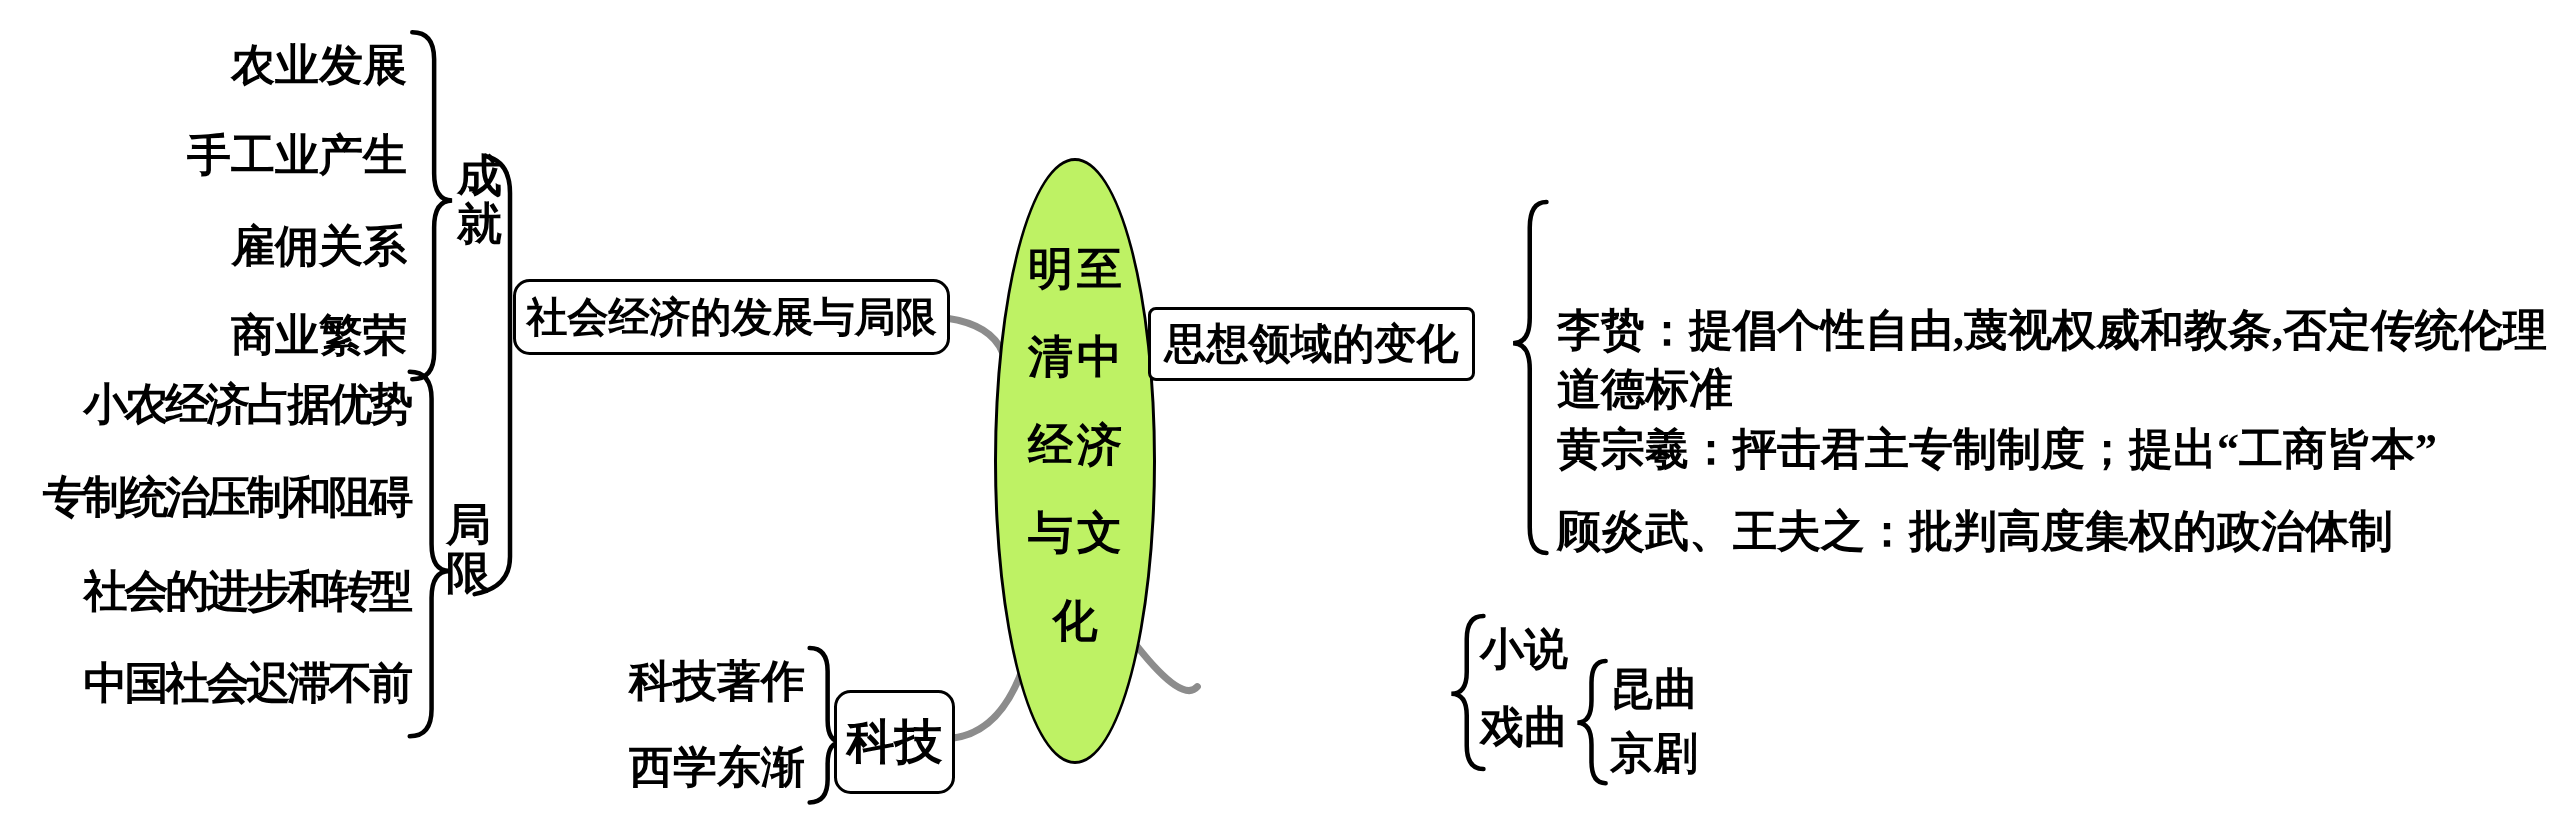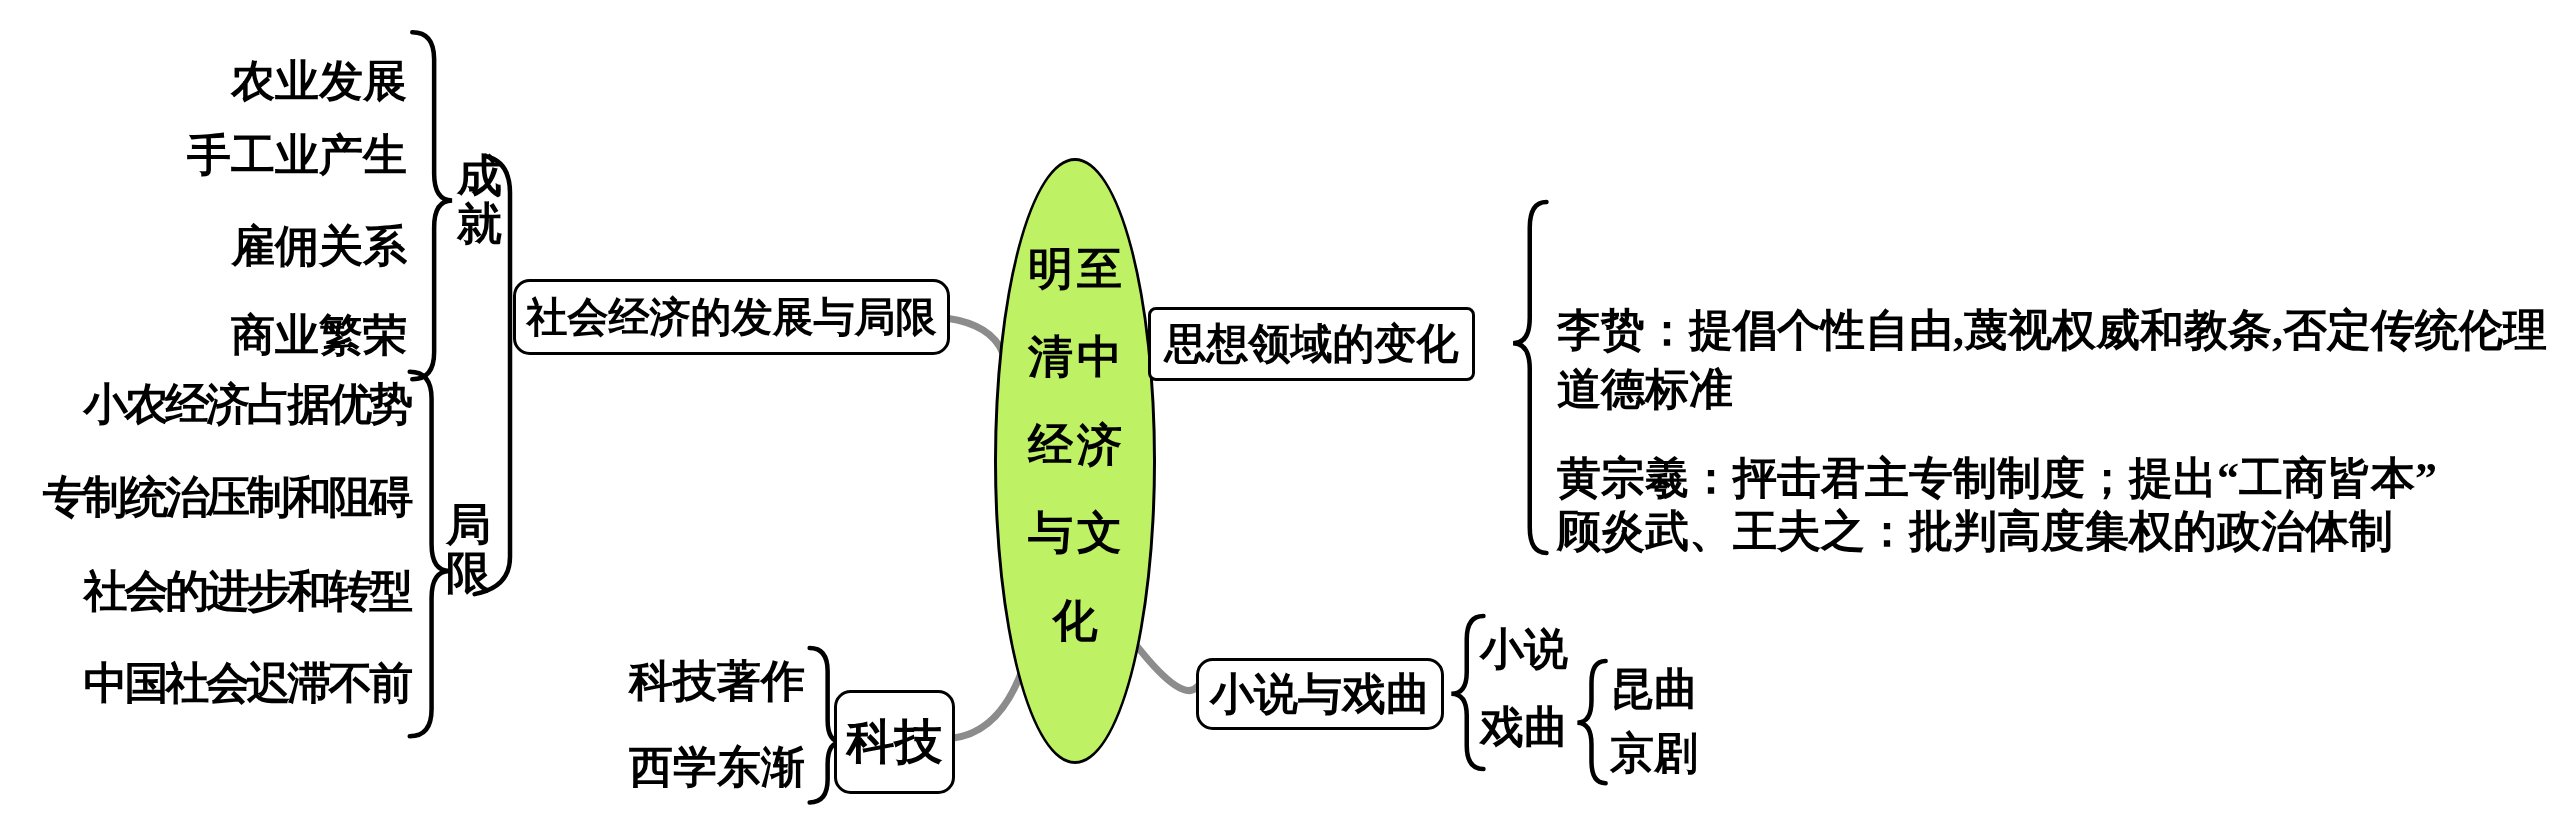--- a/index.html
+++ b/index.html
@@ -99,42 +99,39 @@
     <div class="row">与文</div>
     <div class="row">化</div>
   </div>
 
   <div class="node" style="left:513px;top:279px;width:437px;height:76px;font-size:41px;">
     <span>社会经济的发展与局限</span>
   </div>
   <div class="node" style="left:1148px;top:307px;width:327px;height:74px;font-size:42px;border-radius:8px;">
     <span>思想领域的变化</span>
   </div>
-  <div class="node" style="left:1196px;top:658px;width:248px;height:72px;font-size:44px;">
-    <span>小说与戏曲</span>
-  </div>
   <div class="node" style="left:834px;top:690px;width:121px;height:104px;font-size:48px;">
     <span>科技</span>
   </div>
 
-  <div class="txt item r" style="right:2169px;top:60px;text-align:center;">农业发展</div>
+  <div class="txt item r" style="right:2169px;top:44px;text-align:center;">农业发展</div>
   <div class="txt item r" style="right:2169px;top:134px;">手工业产生</div>
   <div class="txt item r" style="right:2169px;top:225px;">雇佣关系</div>
   <div class="txt item r" style="right:2169px;top:314px;">商业繁荣</div>
   <div class="vlabel" style="left:454px;top:153px;">成就</div>
 
   <div class="txt item r lim" style="right:2166px;top:383px;">小农经济占据优势</div>
   <div class="txt item r lim" style="right:2166px;top:476px;">专制统治压制和阻碍</div>
   <div class="txt item r lim" style="right:2166px;top:570px;">社会的进步和转型</div>
   <div class="txt item r lim" style="right:2166px;top:662px;">中国社会迟滞不前</div>
   <div class="vlabel" style="left:443px;top:502px;">局限</div>
 
   <div class="txt item" style="left:1557px;top:309px;">李贽：提倡个性自由,蔑视权威和教条,否定传统伦理</div>
   <div class="txt item" style="left:1557px;top:368px;">道德标准</div>
-  <div class="txt item" style="left:1557px;top:457px;">黄宗羲：抨击君主专制制度；提出“工商皆本”</div>
+  <div class="txt item" style="left:1557px;top:428px;">黄宗羲：抨击君主专制制度；提出“工商皆本”</div>
   <div class="txt item" style="left:1557px;top:510px;">顾炎武、王夫之：批判高度集权的政治体制</div>
 
   <div class="txt item r" style="right:1771px;top:660px;">科技著作</div>
   <div class="txt item r" style="right:1771px;top:746px;">西学东渐</div>
 
   <div class="txt item" style="left:1480px;top:628px;">小说</div>
   <div class="txt item" style="left:1480px;top:706px;text-align:right;">戏曲</div>
   <div class="txt item" style="left:1610px;top:668px;">昆曲</div>
   <div class="txt item" style="left:1610px;top:732px;">京剧</div>
 

